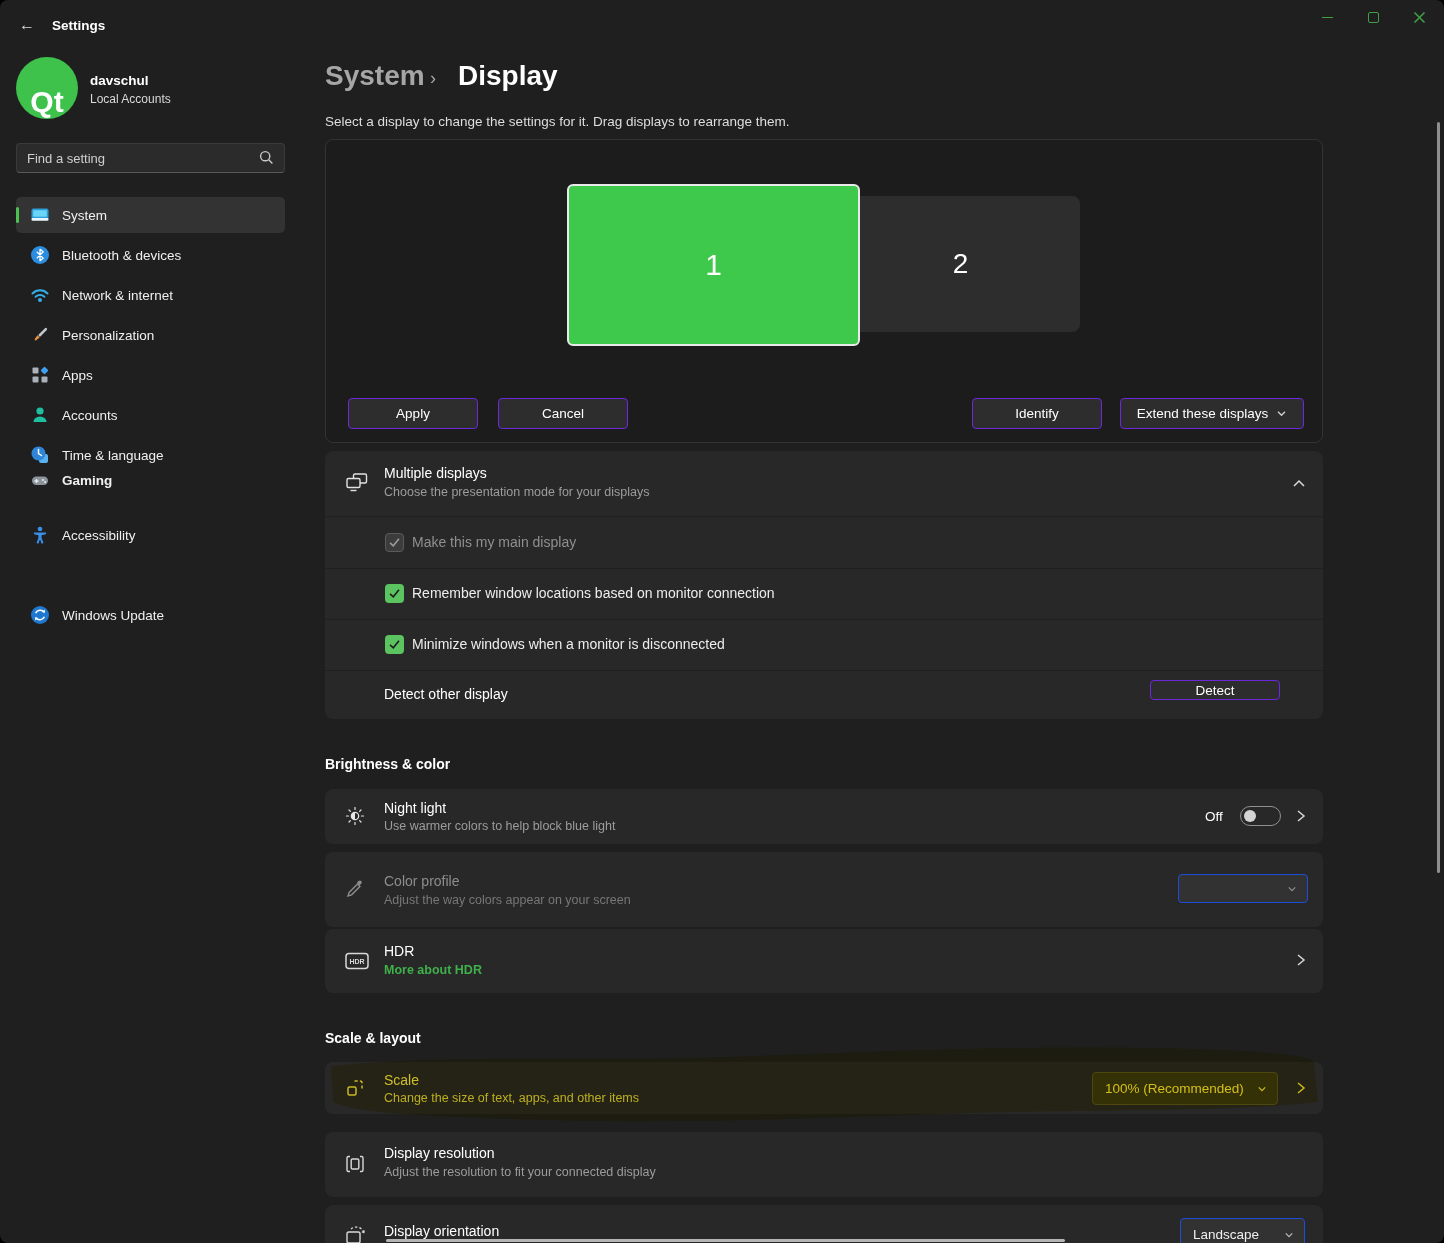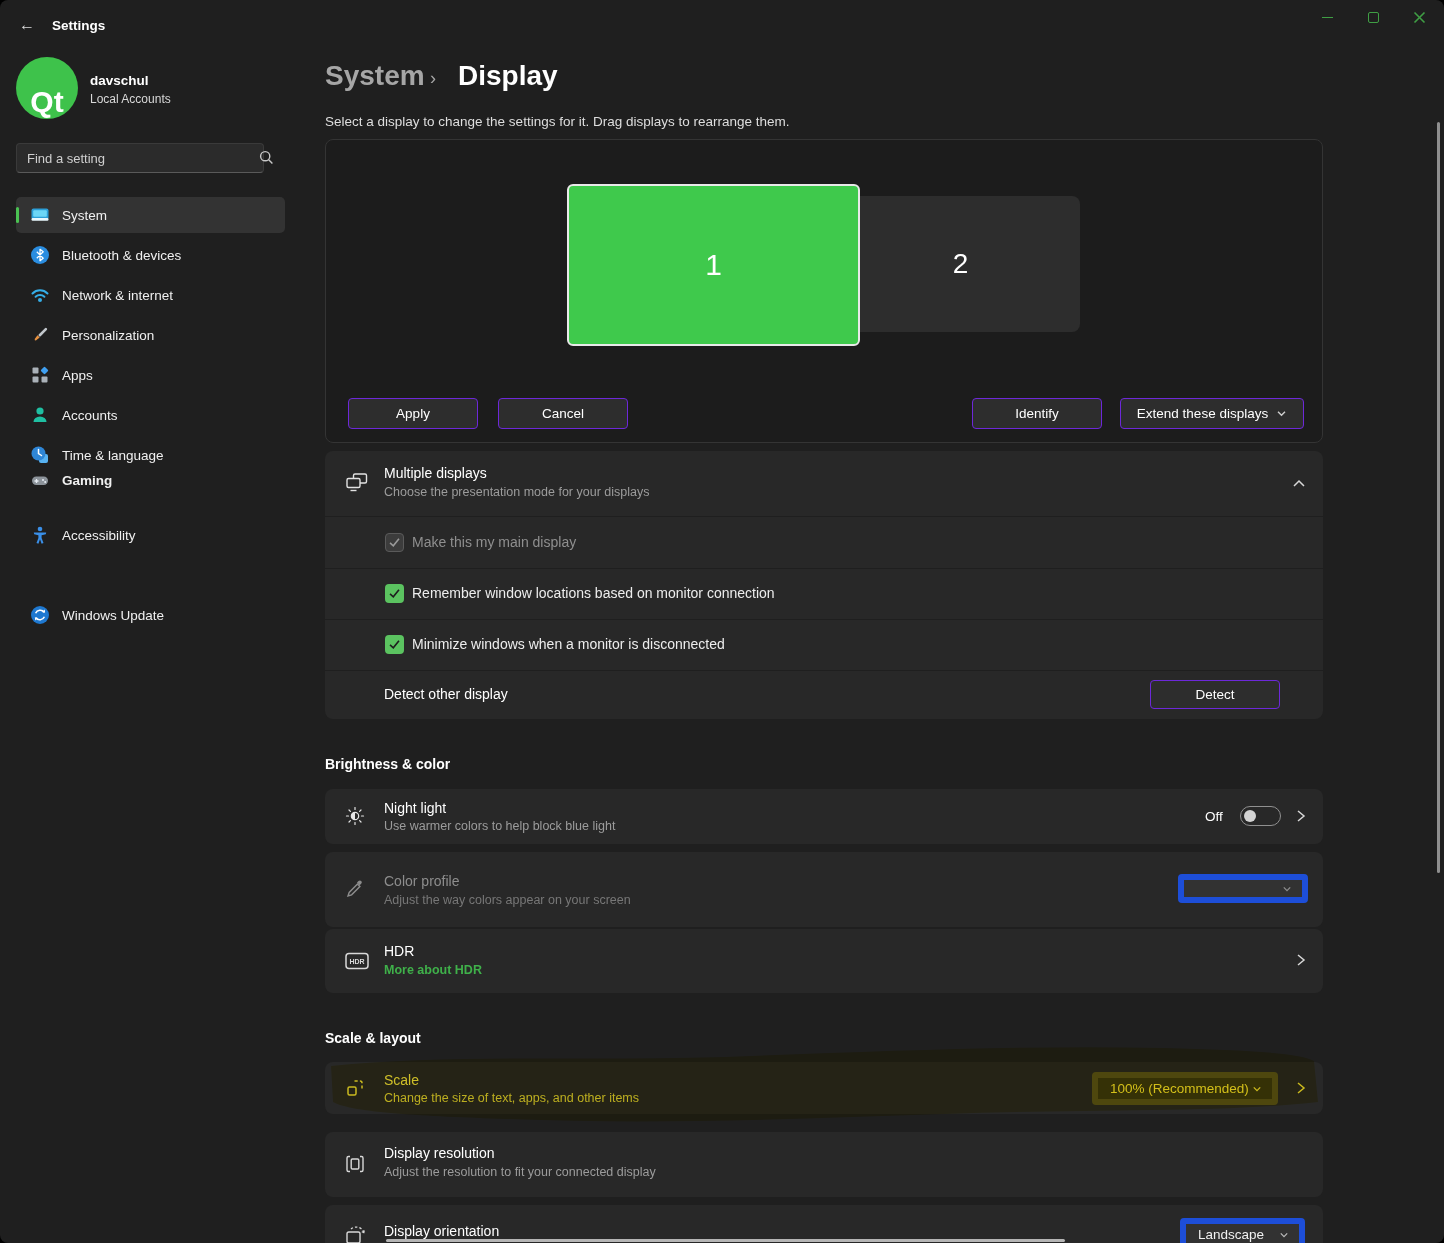--- a/index.html
+++ b/index.html
@@ -11,21 +11,21 @@
 .back-btn { position:absolute; left:14px; top:13px; width:26px; height:24px; color:#dcdcdc; font-size:16px; text-align:center; line-height:24px; }
 .app-title { position:absolute; left:52px; top:18px; font-size:13.5px; font-weight:600; color:#ffffff; }
 .win-ctl { position:absolute; top:0; width:46px; height:34px; display:flex; align-items:center; justify-content:center; }
 .ctl-min-glyph { width:11px; height:0; border-top:1.6px solid #3f9e44; }
 .ctl-max-glyph { width:11px; height:11px; border:1.6px solid #3f9e44; border-radius:2px; }
 
 
 .avatar { position:absolute; left:16px; top:57px; width:62px; height:62px; border-radius:50%; background:#3ec24b; display:flex; align-items:flex-end; justify-content:center; font-weight:bold; font-size:30px; color:#fff; }
 .user-name { position:absolute; left:90px; top:73px; font-size:13.5px; font-weight:700; color:#fff; }
 .user-type { position:absolute; left:90px; top:92px; font-size:12px; color:#d8d8d8; }
-.search-input { position:absolute; left:16px; top:143px; width:248px; height:30px; background:#2b2b2b; border:1px solid #3a3a3a; border-bottom-color:#5a5a5a; border-radius:4px; color:#e8e8e8; font-size:13px; padding:0 30px 0 10px; outline:none; font-family:"Liberation Sans",sans-serif; }
+.search-input { position:absolute; left:16px; top:143px; width:269px; height:30px; background:#2b2b2b; border:1px solid #3a3a3a; border-bottom-color:#5a5a5a; border-radius:4px; color:#e8e8e8; font-size:13px; padding:0 30px 0 10px; outline:none; font-family:"Liberation Sans",sans-serif; }
 .search-input::placeholder { color:#cfcfcf; }
 .search-icon { position:absolute; left:259px; top:150px; }
 .nav-item { position:absolute; left:16px; width:269px; height:36px; border-radius:5px; display:flex; align-items:center; }
 .nav-item.selected { background:#333333; }
 .nav-item.selected::before { content:""; position:absolute; left:0; top:10px; width:3px; height:16px; border-radius:2px; background:#4ac152; }
 .nav-icon { width:20px; height:20px; margin-left:14px; flex:0 0 auto; }
 .nav-label { margin-left:12px; font-size:13.5px; color:#f0f0f0; white-space:nowrap; }
 
 
 .crumb-parent { position:absolute; left:325px; top:60px; font-size:28px; font-weight:600; color:#a6a6a6; }
@@ -46,21 +46,21 @@
 .round-bot { border-radius:0 0 8px 8px; }
 .ctitle { position:absolute; left:59px; font-size:14px; color:#ffffff; white-space:nowrap; }
 .csub { position:absolute; left:59px; font-size:12.5px; color:#9c9c9c; white-space:nowrap; }
 .cicon { position:absolute; left:20px; }
 .section-title { position:absolute; left:325px; font-size:14px; font-weight:700; color:#fff; }
 .chk { position:absolute; left:60px; top:16px; width:19px; height:19px; border-radius:4px; display:flex; align-items:center; justify-content:center; }
 .chk.green { background:#5bc360; }
 .chk.disabled { background:#3c3c3c; border:1px solid #5a5a5a; }
 .chk-label { position:absolute; left:87px; top:17px; font-size:14px; color:#ededed; white-space:nowrap; }
 .chk-label.dim { color:#8f8f8f; }
-.dropdown { position:absolute; height:33px; background:#323232; border:6px solid #1d4ed8; border-radius:4px; color:#f0f0f0; font-size:13.5px; display:flex; align-items:center; justify-content:space-between; padding:0 10px 0 12px; }
+.dropdown { position:absolute; height:33px; background:#323232; border:1px solid #1d4ed8; border-radius:4px; color:#f0f0f0; font-size:13.5px; display:flex; align-items:center; justify-content:space-between; padding:0 10px 0 12px; }
 .toggle { position:absolute; width:41px; height:20px; border:1px solid #909090; border-radius:10px; }
 .toggle-knob { position:absolute; left:3px; top:3px; width:12px; height:12px; border-radius:50%; background:#d4d4d4; }
 .off-label { position:absolute; font-size:13.5px; color:#fff; }
 .link-green { position:absolute; left:59px; font-size:12.5px; font-weight:600; color:#3fb04a; }
 .dim-txt { color:#8d8d8d !important; }
 .dim-sub { color:#777777 !important; }
 
 
 .marker-blob { position:absolute; left:325px; top:1040px; width:1000px; height:90px; mix-blend-mode:multiply; pointer-events:none; z-index:6; }
 
@@ -249,21 +249,21 @@
   <div class="card" style="top:620px; height:50px;">
     <div class="chk green" style="top:15px;">
       <svg width="13" height="13" viewBox="0 0 16 16">
           <path d="M2.5 8.5 L6.5 12 L13.5 3.5" stroke="#1e1e1e" stroke-width="2" fill="none"></path>
         </svg>
     </div>
     <div class="chk-label" style="top:16px;">Minimize windows when a monitor is disconnected</div>
   </div>
   <div class="card round-bot" style="top:671px; height:48px;">
     <div class="ctitle" style="top:15px;">Detect other display</div>
-    <div class="btn" style="left:825px; top:9px; width:130px; height:29px;">
+    <div class="btn" style="left:825px; top:9px; width:130px; height:20px;">
         <span>Detect</span>
       </div>
   </div>
 
   <div class="section-title" style="top:756px;">Brightness &amp; color</div>
 
   <div class="card rounded" style="top:789px; height:55px;">
     <svg class="cicon" style="top:17px;" width="20" height="20" viewBox="0 0 20 20">
       <g stroke="#e6e6e6" stroke-width="1.2" stroke-linecap="round">
           <path d="M10 1.5 V3.5"></path>

